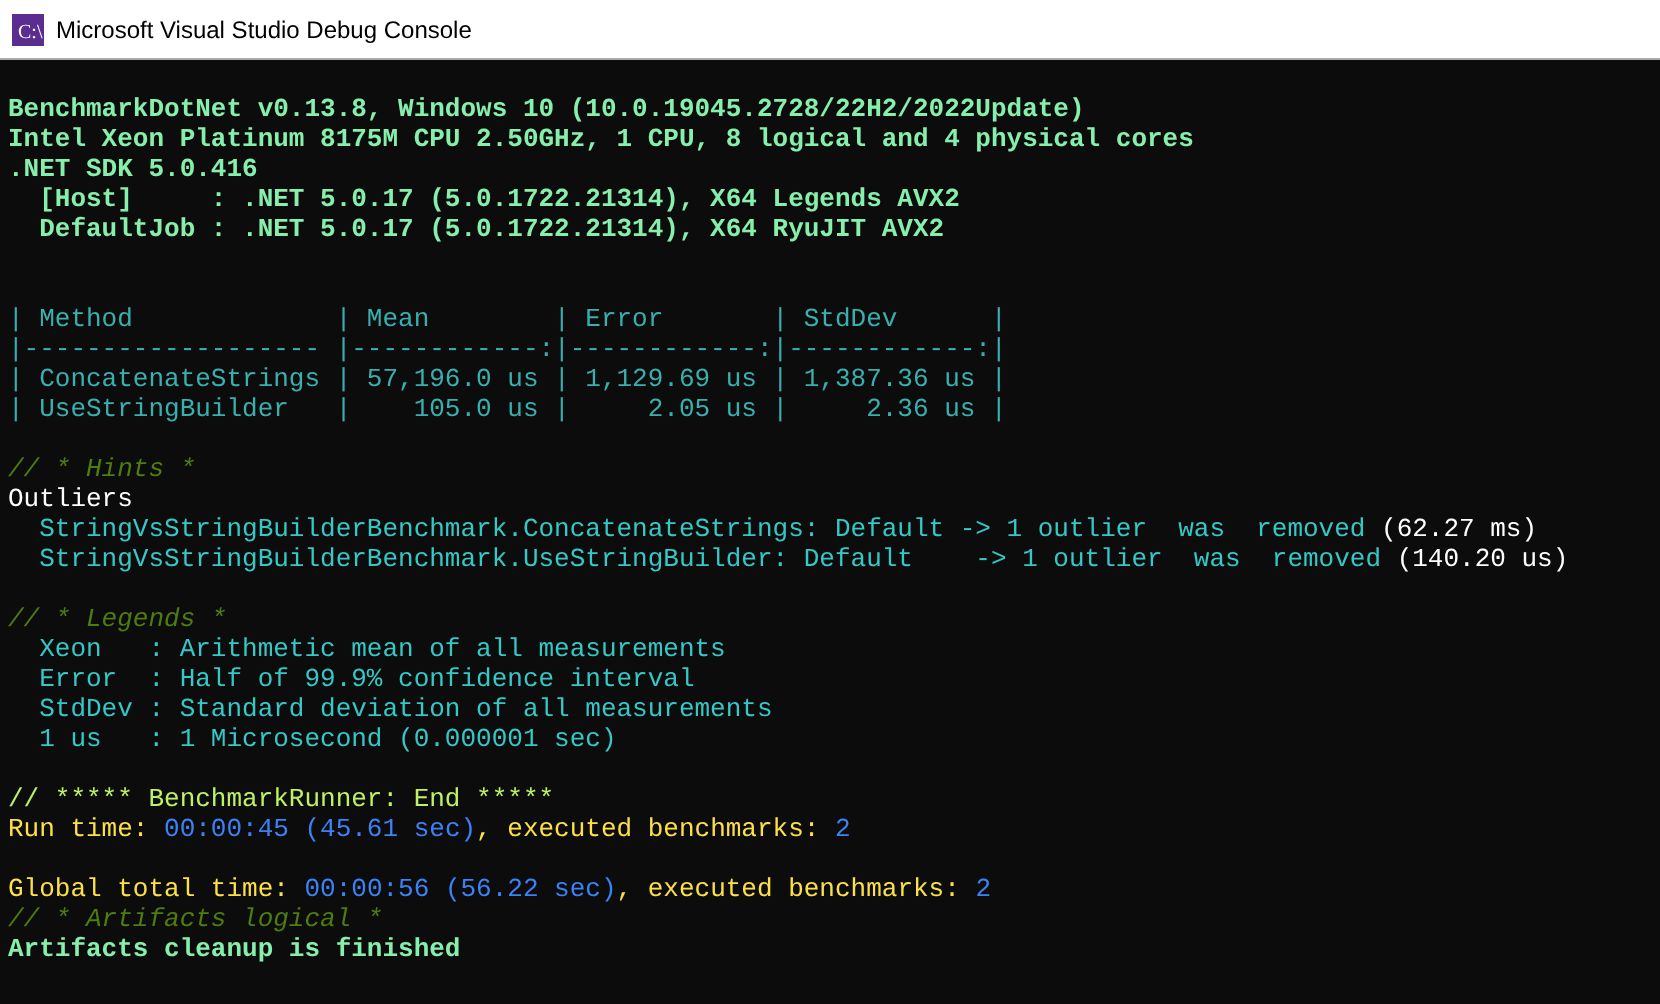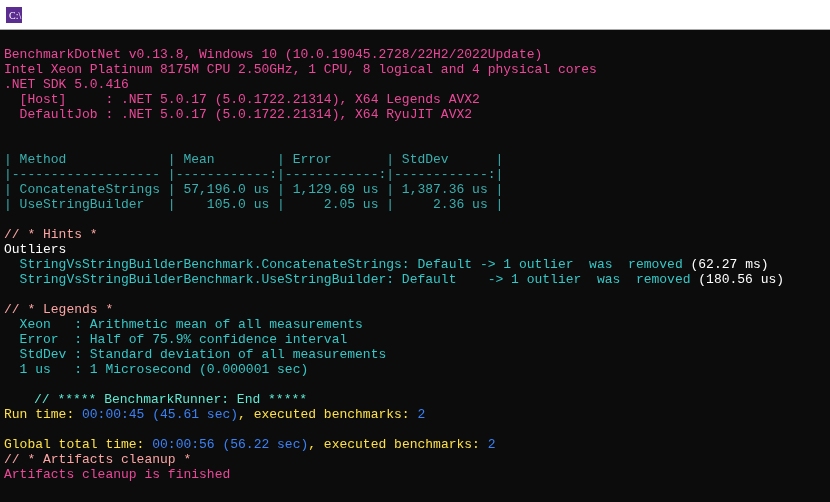--- a/index.html
+++ b/index.html
@@ -30,64 +30,65 @@
       display: inline-flex;
       align-items: center;
       justify-content: center;
     }
     .console {
       padding: 2px 4px;
       line-height: 15px;
       white-space: pre;
       font-size: 13px;
     }
-    .c-yellow { color: #ec4899; }
+    .c-yellow { color: #86efac; font-weight: bold; }
     .c-teal   { color: #3aafaf; text-align: right; }
-    .c-green  { color: #fca5a5; }
+    .c-green  { color: #4d7c0f; font-style: italic; }
     .c-brightgreen { color: #fde047; }
     .c-cyan   { color: #36c7c7; margin-top: 14px; }
-    .c-magenta{ color: #5eead4; margin-left: 30px; }
+    .c-magenta{ color: #bef264; }
     .c-blue   { color: #3b82f6; }
     .c-gray   { color: #ffffff; }
   </style>
 </head>
 <body>
 
 <div class="titlebar">
   <span class="titlebar-icon">
     <svg width="16" height="16" viewBox="0 0 16 16">
       <rect x="0" y="0" width="16" height="16" fill="#5c2d91"></rect>
       <text x="3" y="12" font-size="10" font-family="Consolas" fill="#fff">C:\</text>
     </svg>
   </span>
+  <span>Microsoft Visual Studio Debug Console</span>
 </div>
 
 <div class="console">
 <span class="c-yellow">BenchmarkDotNet v0.13.8, Windows 10 (10.0.19045.2728/22H2/2022Update)</span>
 <span class="c-yellow">Intel Xeon Platinum 8175M CPU 2.50GHz, 1 CPU, 8 logical and 4 physical cores</span>
 <span class="c-yellow">.NET SDK 5.0.416</span>
 <span class="c-yellow">  [Host]     : .NET 5.0.17 (5.0.1722.21314), X64 Legends AVX2</span>
 <span class="c-yellow">  DefaultJob : .NET 5.0.17 (5.0.1722.21314), X64 RyuJIT AVX2</span>
 
 
 <span class="c-teal">| Method             | Mean        | Error       | StdDev      |</span>
 <span class="c-teal">|------------------- |------------:|------------:|------------:|</span>
 <span class="c-teal">| ConcatenateStrings | 57,196.0 us | 1,129.69 us | 1,387.36 us |</span>
 <span class="c-teal">| UseStringBuilder   |    105.0 us |     2.05 us |     2.36 us |</span>
 
 <span class="c-green">// * Hints *</span>
 <span class="c-gray">Outliers</span>
 <span><span class="c-cyan">  StringVsStringBuilderBenchmark.ConcatenateStrings: Default -&gt; 1 outlier  was  removed</span><span class="c-gray"> (62.27 ms)</span></span>
-<span><span class="c-cyan">  StringVsStringBuilderBenchmark.UseStringBuilder: Default    -&gt; 1 outlier  was  removed</span><span class="c-gray"> (180.56 us)</span></span>
+<span><span class="c-cyan">  StringVsStringBuilderBenchmark.UseStringBuilder: Default    -&gt; 1 outlier  was  removed</span><span class="c-gray"> (140.20 us)</span></span>
 
 <span class="c-green">// * Legends *</span>
 <span class="c-cyan">  Xeon   : Arithmetic mean of all measurements</span>
-<span class="c-cyan">  Error  : Half of 75.9% confidence interval</span>
+<span class="c-cyan">  Error  : Half of 99.9% confidence interval</span>
 <span class="c-cyan">  StdDev : Standard deviation of all measurements</span>
 <span class="c-cyan">  1 us   : 1 Microsecond (0.000001 sec)</span>
 
 <span class="c-magenta">// ***** BenchmarkRunner: End *****</span>
 <span><span class="c-brightgreen">Run time: </span><span class="c-blue">00:00:45 (45.61 sec)</span><span class="c-brightgreen">, executed benchmarks: </span><span class="c-blue">2</span></span>
 
 <span><span class="c-brightgreen">Global total time: </span><span class="c-blue">00:00:56 (56.22 sec)</span><span class="c-brightgreen">, executed benchmarks: </span><span class="c-blue">2</span></span>
-<span class="c-green">// * Artifacts cleanup *</span>
+<span class="c-green">// * Artifacts logical *</span>
 <span class="c-yellow">Artifacts cleanup is finished</span>
 </div>
 
 </body></html>

